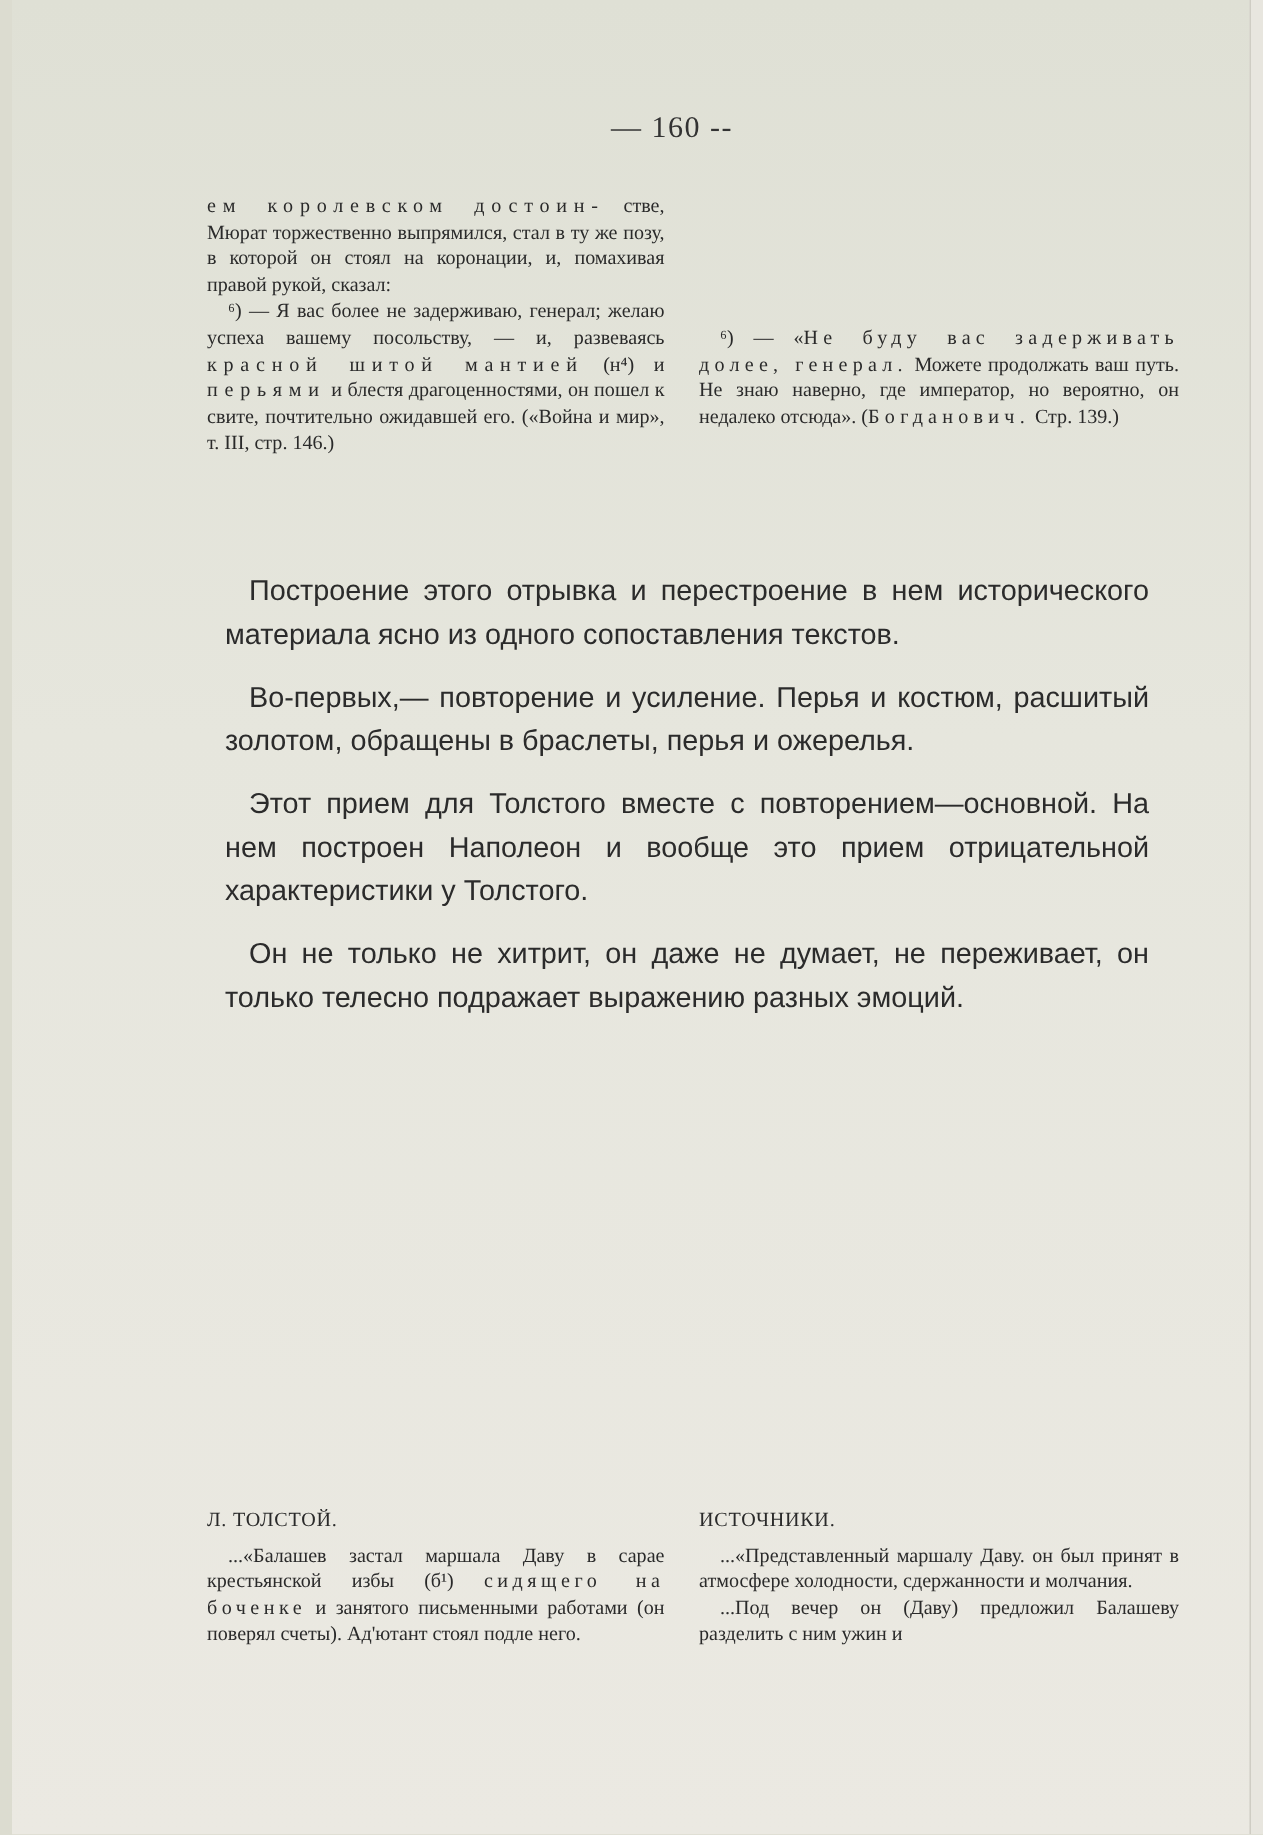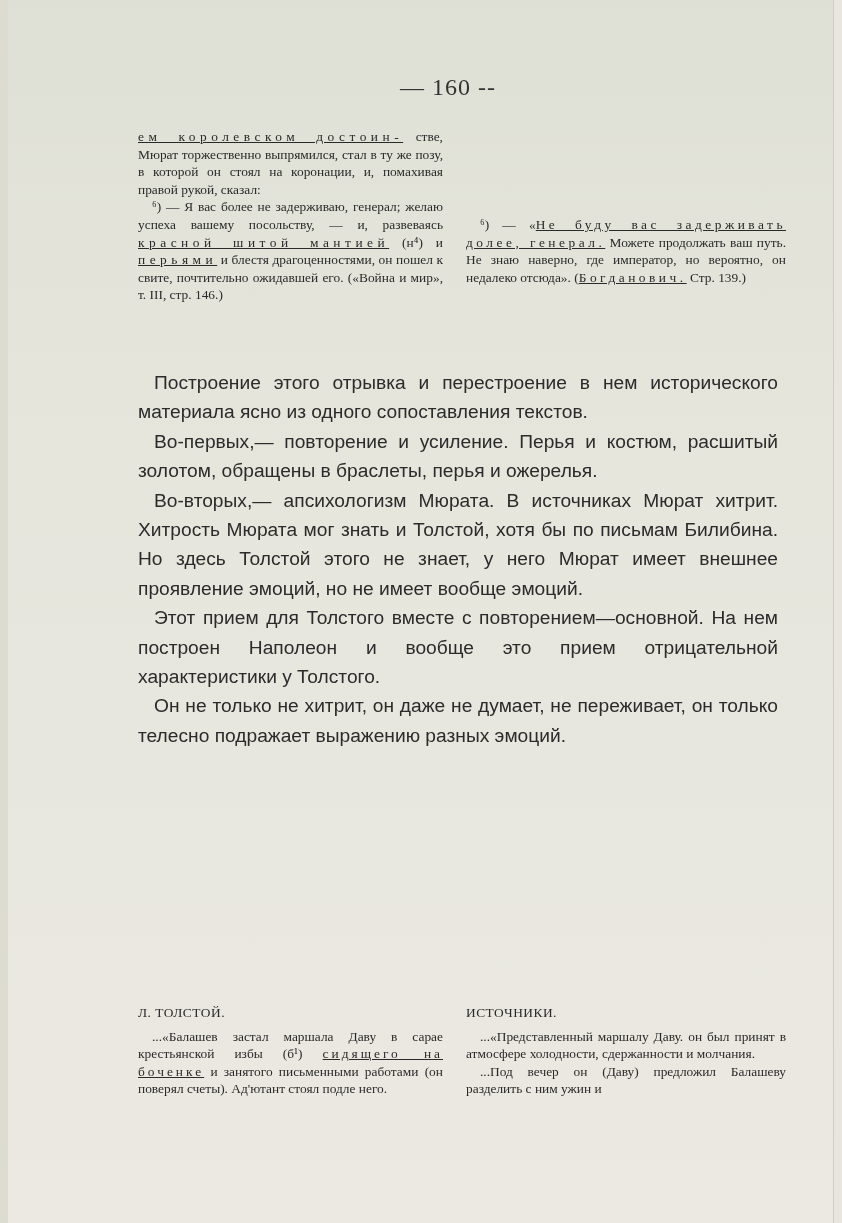--- a/index.html
+++ b/index.html
@@ -13,38 +13,38 @@
     .page {
       position:absolute; left:8px; top:0; width:826px; height:1223px;
       background:linear-gradient(180deg,#dfe0d5 0%,#e6e6dd 40%,#ebe9e2 100%);
     }
     .page-edge-right {
       position:absolute; right:0; top:0; width:8px; height:1223px; background:#e8e6df;
       border-left:1px solid #cfcdc4;
     }
     .page-number {
       position:absolute; left:380px; top:74px; width:120px; text-align:center;
-      font-size:24px; letter-spacing:1px; color:#333;
+      font-size:20px; letter-spacing:1px; color:#333;
     }
     .cols {
       position:absolute; left:130px; width:648px;
       display:flex; justify-content:space-between;
     }
     .col { width:305px; font-size:13.4px; line-height:17.6px; text-align:justify; }
     .col.right { width:320px; }
     .col p { margin:0; }
     .indent { text-indent:14px; }
-    .sp { letter-spacing:4.5px;text-decoration:underline; }
+    .sp { letter-spacing:4.5px; }
     .col-head { font-size:13.4px; letter-spacing:0.5px; margin-bottom:6px; }
     .main {
       position:absolute; left:130px; top:368px; width:640px;
       font-family:"Liberation Sans", "DejaVu Sans", sans-serif;
       font-size:19.2px; line-height:29.4px; color:#2b2b2b; text-align:justify;
     }
-    .main p { margin:0; text-indent:16px; }
+    .main p { margin:12px; text-indent:16px; }
     .dot { position:absolute; left:833px; top:1168px; width:3px; height:3px; background:#555; border-radius:50%; }
   </style>
 </head>
 <body>
 
 <div class="page">
 
   <div class="page-number">— 160 --</div>
 
   <div class="cols" style="top:128px;">
@@ -54,21 +54,20 @@
       <p class="indent"><span>⁶)</span><span> — Я вас более не задерживаю, генерал; желаю успеха вашему посольству, — и, развеваясь </span><span class="sp">красной шитой мантией</span><span> (н⁴) и </span><span class="sp">перьями</span><span> и блестя драгоценностями, он пошел к свите, почтительно ожидавшей его. («Война и мир», т. III, стр. 146.)</span></p>
     </div>
     <div class="col right" style="margin-top:88px;">
       <p class="indent"><span>⁶)</span><span> — «</span><span class="sp" style="letter-spacing:3.5px">Не буду вас задерживать долее, генерал.</span><span> Можете продолжать ваш путь. Не знаю наверно, где император, но вероятно, он недалеко отсюда». (</span><span class="sp" style="letter-spacing:3.5px">Богданович.</span><span> Стр. 139.)</span></p>
     </div>
   </div>
 
   <div class="main">
     <p>Построение этого отрывка и перестроение в нем исторического материала ясно из одного сопоставления текстов.</p>
     <p>Во-первых,— повторение и усиление. Перья и костюм, расшитый золотом, обращены в браслеты, перья и ожерелья.</p>
-    <p>Во-вторых,— апсихологизм Мюрата. В источниках Мюрат хитрит. Хитрость Мюрата мог знать и Толстой, хотя бы по письмам Билибина. Но здесь Толстой этого не знает, у него Мюрат имеет внешнее проявление эмоций, но не имеет вообще эмоций.</p>
     <p>Этот прием для Толстого вместе с повторением—основной. На нем построен Наполеон и вообще это прием отрицательной характеристики у Толстого.</p>
     <p>Он не только не хитрит, он даже не думает, не переживает, он только телесно подражает выражению разных эмоций.</p>
   </div>
 
   <div class="cols" style="top:1004px;">
     <div class="col">
       <div class="col-head">Л. ТОЛСТОЙ.</div>
       <p class="indent"><span>...«Балашев застал маршала Даву в сарае крестьянской избы (б¹) </span><span class="sp" style="letter-spacing:3px">сидящего на боченке</span><span> и занятого письменными работами (он поверял счеты). Ад'ютант стоял подле него.</span></p>
     </div>
     <div class="col right">

